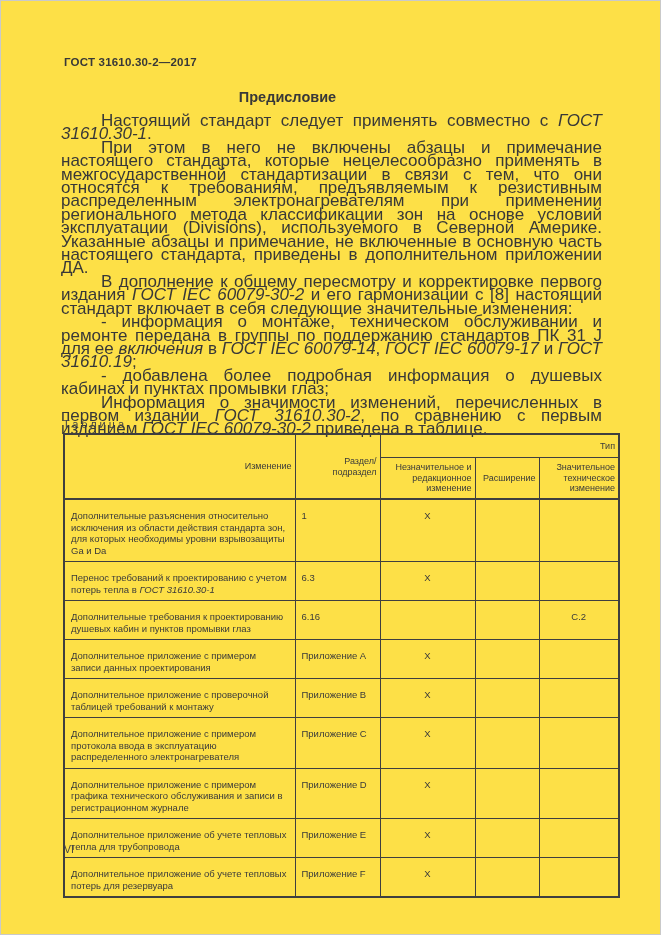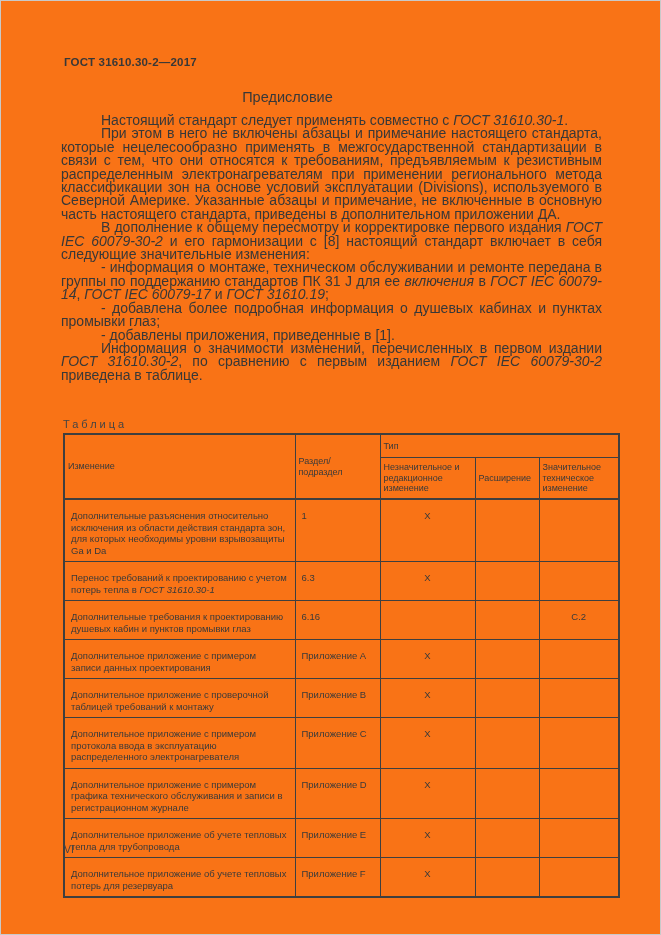--- a/index.html
+++ b/index.html
@@ -1,20 +1,20 @@
 <!DOCTYPE html>
 <html><head>
 <meta charset="utf-8">
 <style>
   html, body { margin: 0; padding: 0; background: #ffffff; }
   .page {
     position: relative;
     width: 661px;
     height: 935px;
-    background: #f97316;
+    background: #fde047;
     box-sizing: border-box;
     border: 1px solid #c9c9c9;
     font-family: "Liberation Sans", sans-serif;
     color: #383838;
     overflow: hidden;
   }
   .doc-number {
     position: absolute;
     left: 63px;
     top: 55px;
@@ -22,28 +22,28 @@
     font-weight: bold;
     letter-spacing: 0.2px;
   }
   .page-title {
     position: absolute;
     left: 0;
     top: 88px;
     width: 573px;
     text-align: center;
     font-size: 14.5px;
-    font-weight: normal;
+    font-weight: bold;
   }
   .body-text {
     position: absolute;
     left: 60px;
     top: 113px;
     width: 541px;
-    font-size: 14px;
+    font-size: 17px;
     line-height: 13.4px;
     text-align: justify;
   }
   .para { margin: 0; text-indent: 40px; }
   .table-label {
     position: absolute;
     left: 62px;
     top: 417px;
     font-size: 11px;
     letter-spacing: 3px;
@@ -61,21 +61,21 @@
     line-height: 11.5px;
     color: #3a3a3a;
   }
   table.gost td {
     border: 1px solid #3f3f3f;
     padding: 10px 6px 5px 6px;
     vertical-align: top;
     overflow: hidden;
   }
   table.gost thead td {
-    text-align: left;
+    text-align: right;
     vertical-align: middle;
     font-size: 9px;
     line-height: 10.5px;
     padding: 2px 3px;
     border-bottom: 2px solid #3f3f3f;
   }
   table.gost thead td.type-group {
     border-bottom: 1px solid #3f3f3f;
     height: 18px;
   }
@@ -99,21 +99,20 @@
   <div class="doc-number">ГОСТ 31610.30-2—2017</div>
 
   <div class="page-title">Предисловие</div>
 
   <div class="body-text">
       <p class="para"><span>Настоящий стандарт следует применять совместно с </span><i>ГОСТ 31610.30-1</i><span>.</span></p>
       <p class="para"><span>При этом в него не включены абзацы и примечание настоящего стандарта, которые нецелесообразно применять в межгосударственной стандартизации в связи с тем, что они относятся к требованиям, предъявляемым к резистивным распределенным электронагревателям при применении регионального метода классификации зон на основе условий эксплуатации (Divisions), используемого в Северной Америке. Указанные абзацы и примечание, не включенные в основную часть настоящего стандарта, приведены в дополнительном приложении ДА.</span></p>
       <p class="para"><span>В дополнение к общему пересмотру и корректировке первого издания </span><i>ГОСТ IEC 60079-30-2</i><span> и его гармонизации с [8] настоящий стандарт включает в себя следующие значительные изменения:</span></p>
       <p class="para"><span>- информация о монтаже, техническом обслуживании и ремонте передана в группы по поддержанию стандартов ПК 31 J для ее </span><i>включения</i><span> в </span><i>ГОСТ IEC 60079-14</i><span>, </span><i>ГОСТ IEC 60079-17</i><span> и </span><i>ГОСТ 31610.19</i><span>;</span></p>
       <p class="para"><span>- добавлена более подробная информация о душевых кабинах и пунктах промывки глаз;</span></p>
-      <p class="para"><span>- добавлены приложения, приведенные в [1].</span></p>
       <p class="para"><span>Информация о значимости изменений, перечисленных в первом издании </span><i>ГОСТ 31610.30-2</i><span>, по сравнению с первым изданием </span><i>ГОСТ IEC 60079-30-2</i><span> приведена в таблице.</span></p>
     </div>
 
   <div class="table-label">Таблица</div>
 
   <table class="gost">
     <colgroup>
       <col style="width:231px">
       <col style="width:85px">
       <col style="width:95px">

